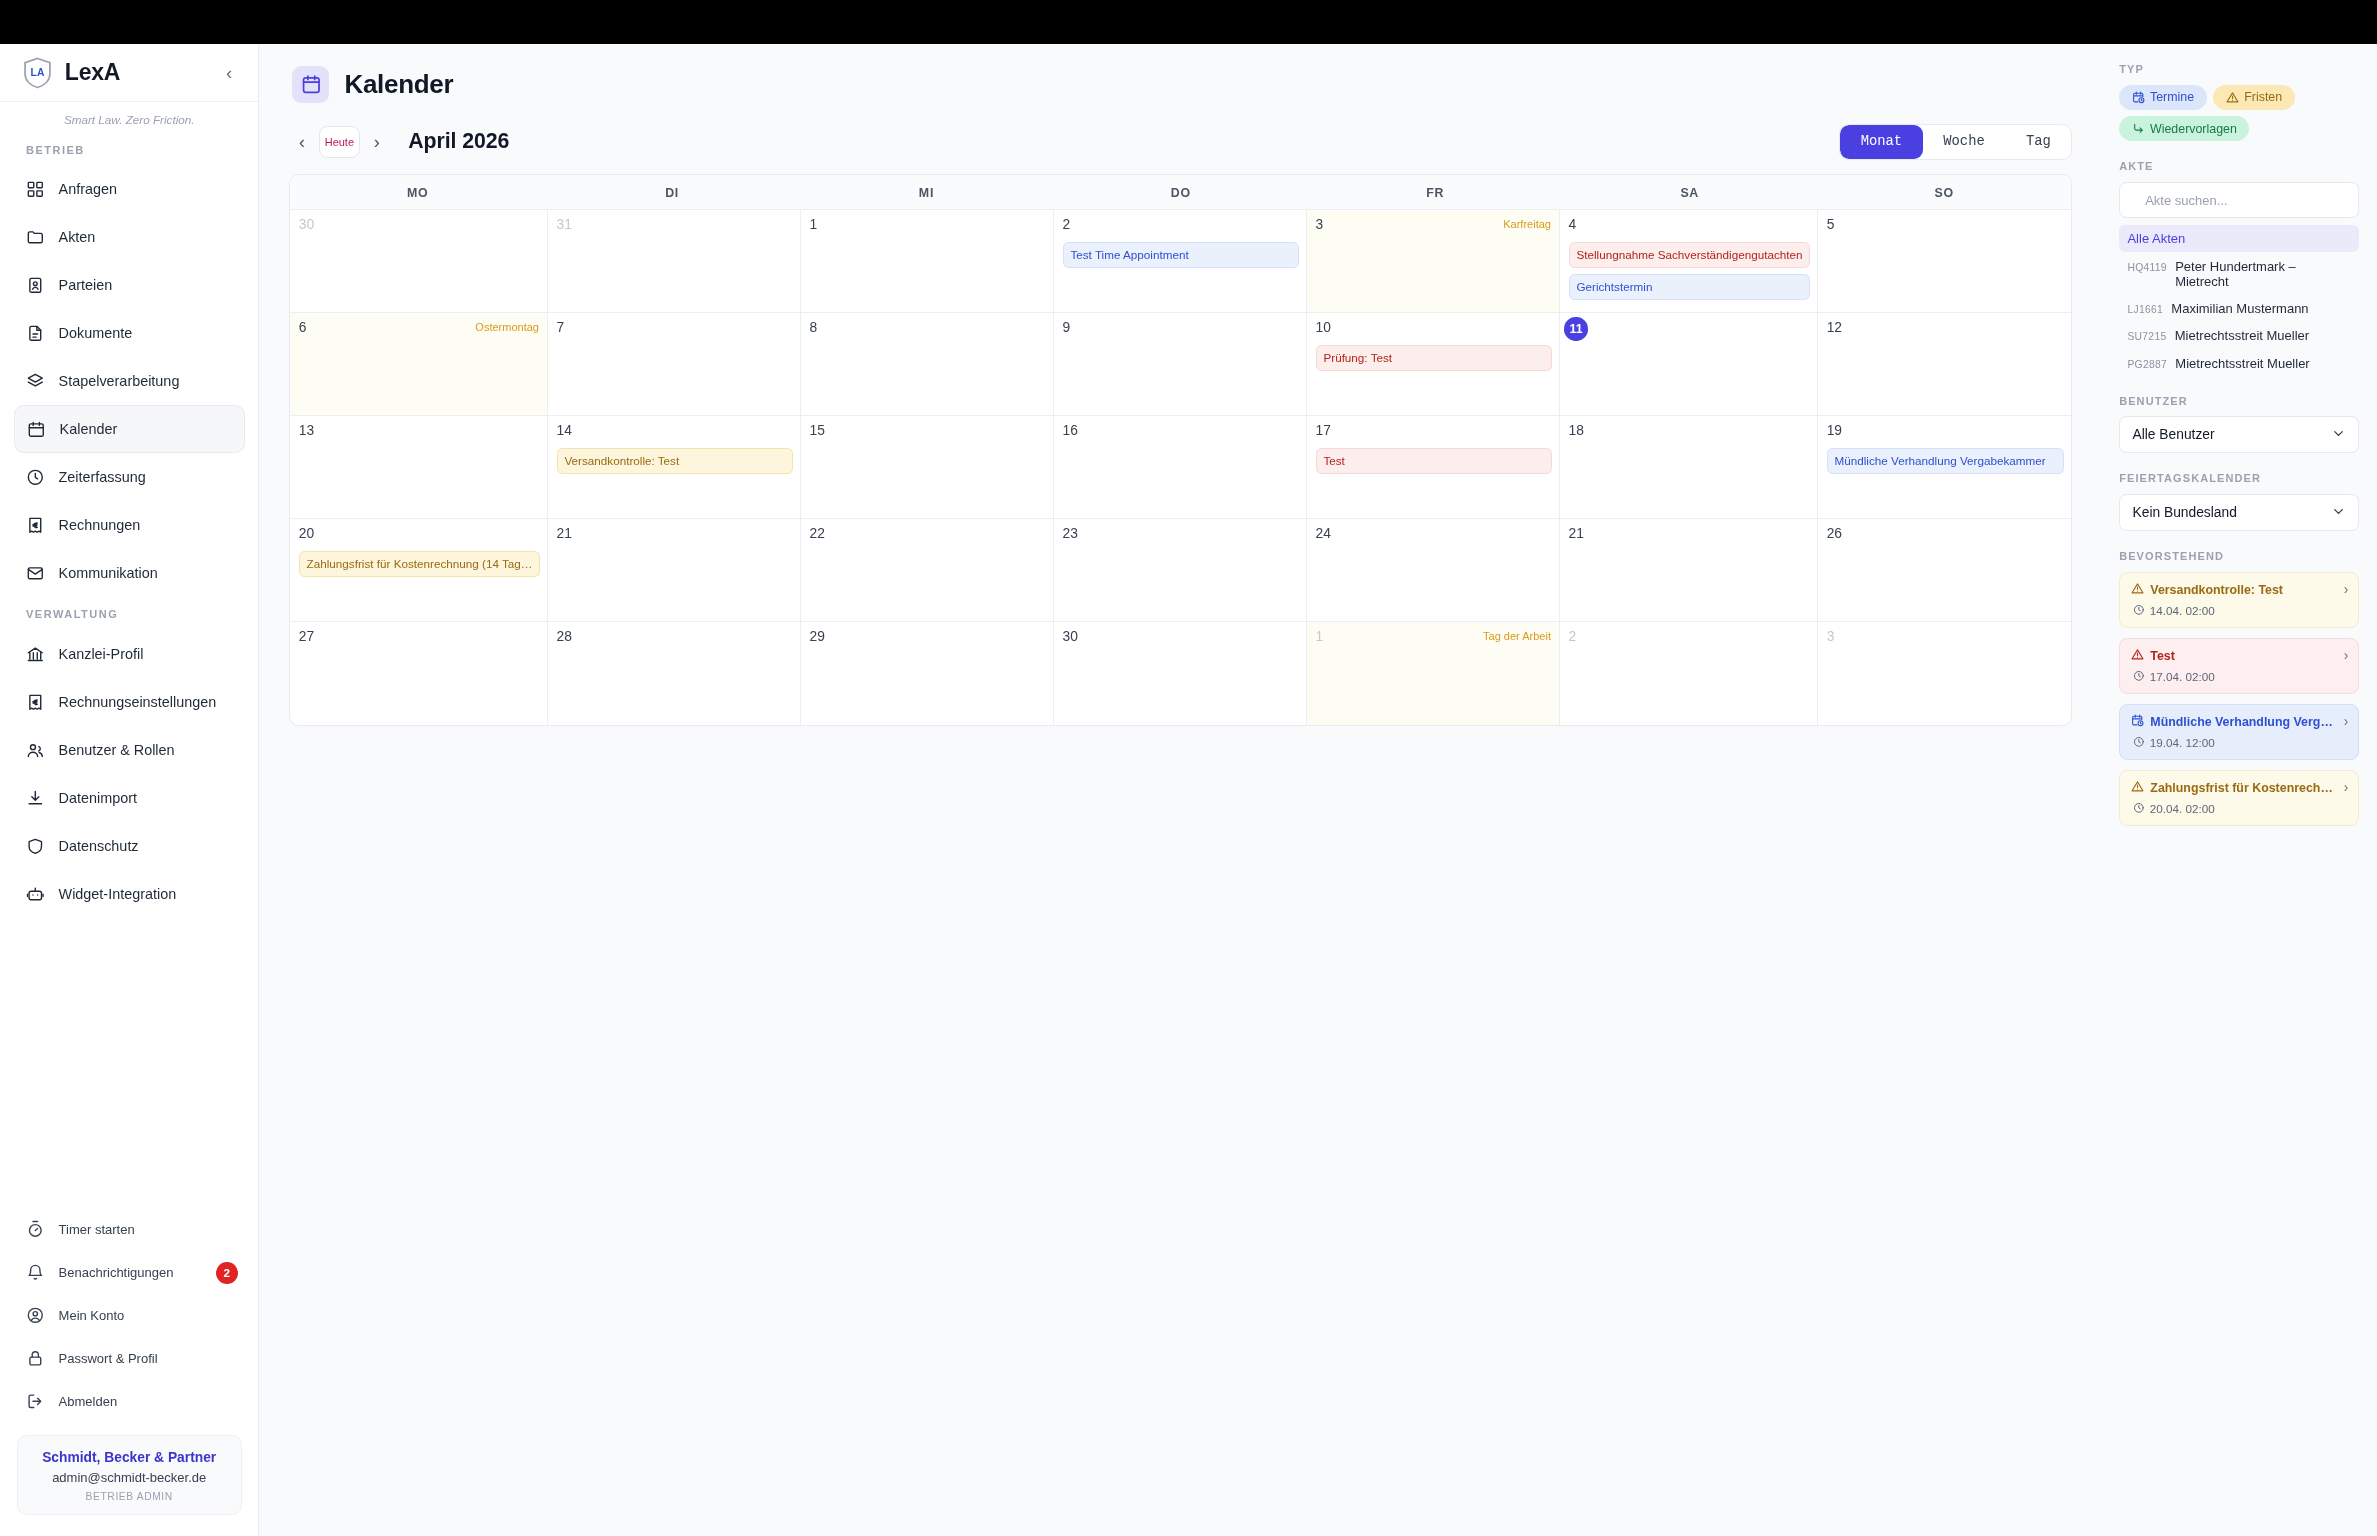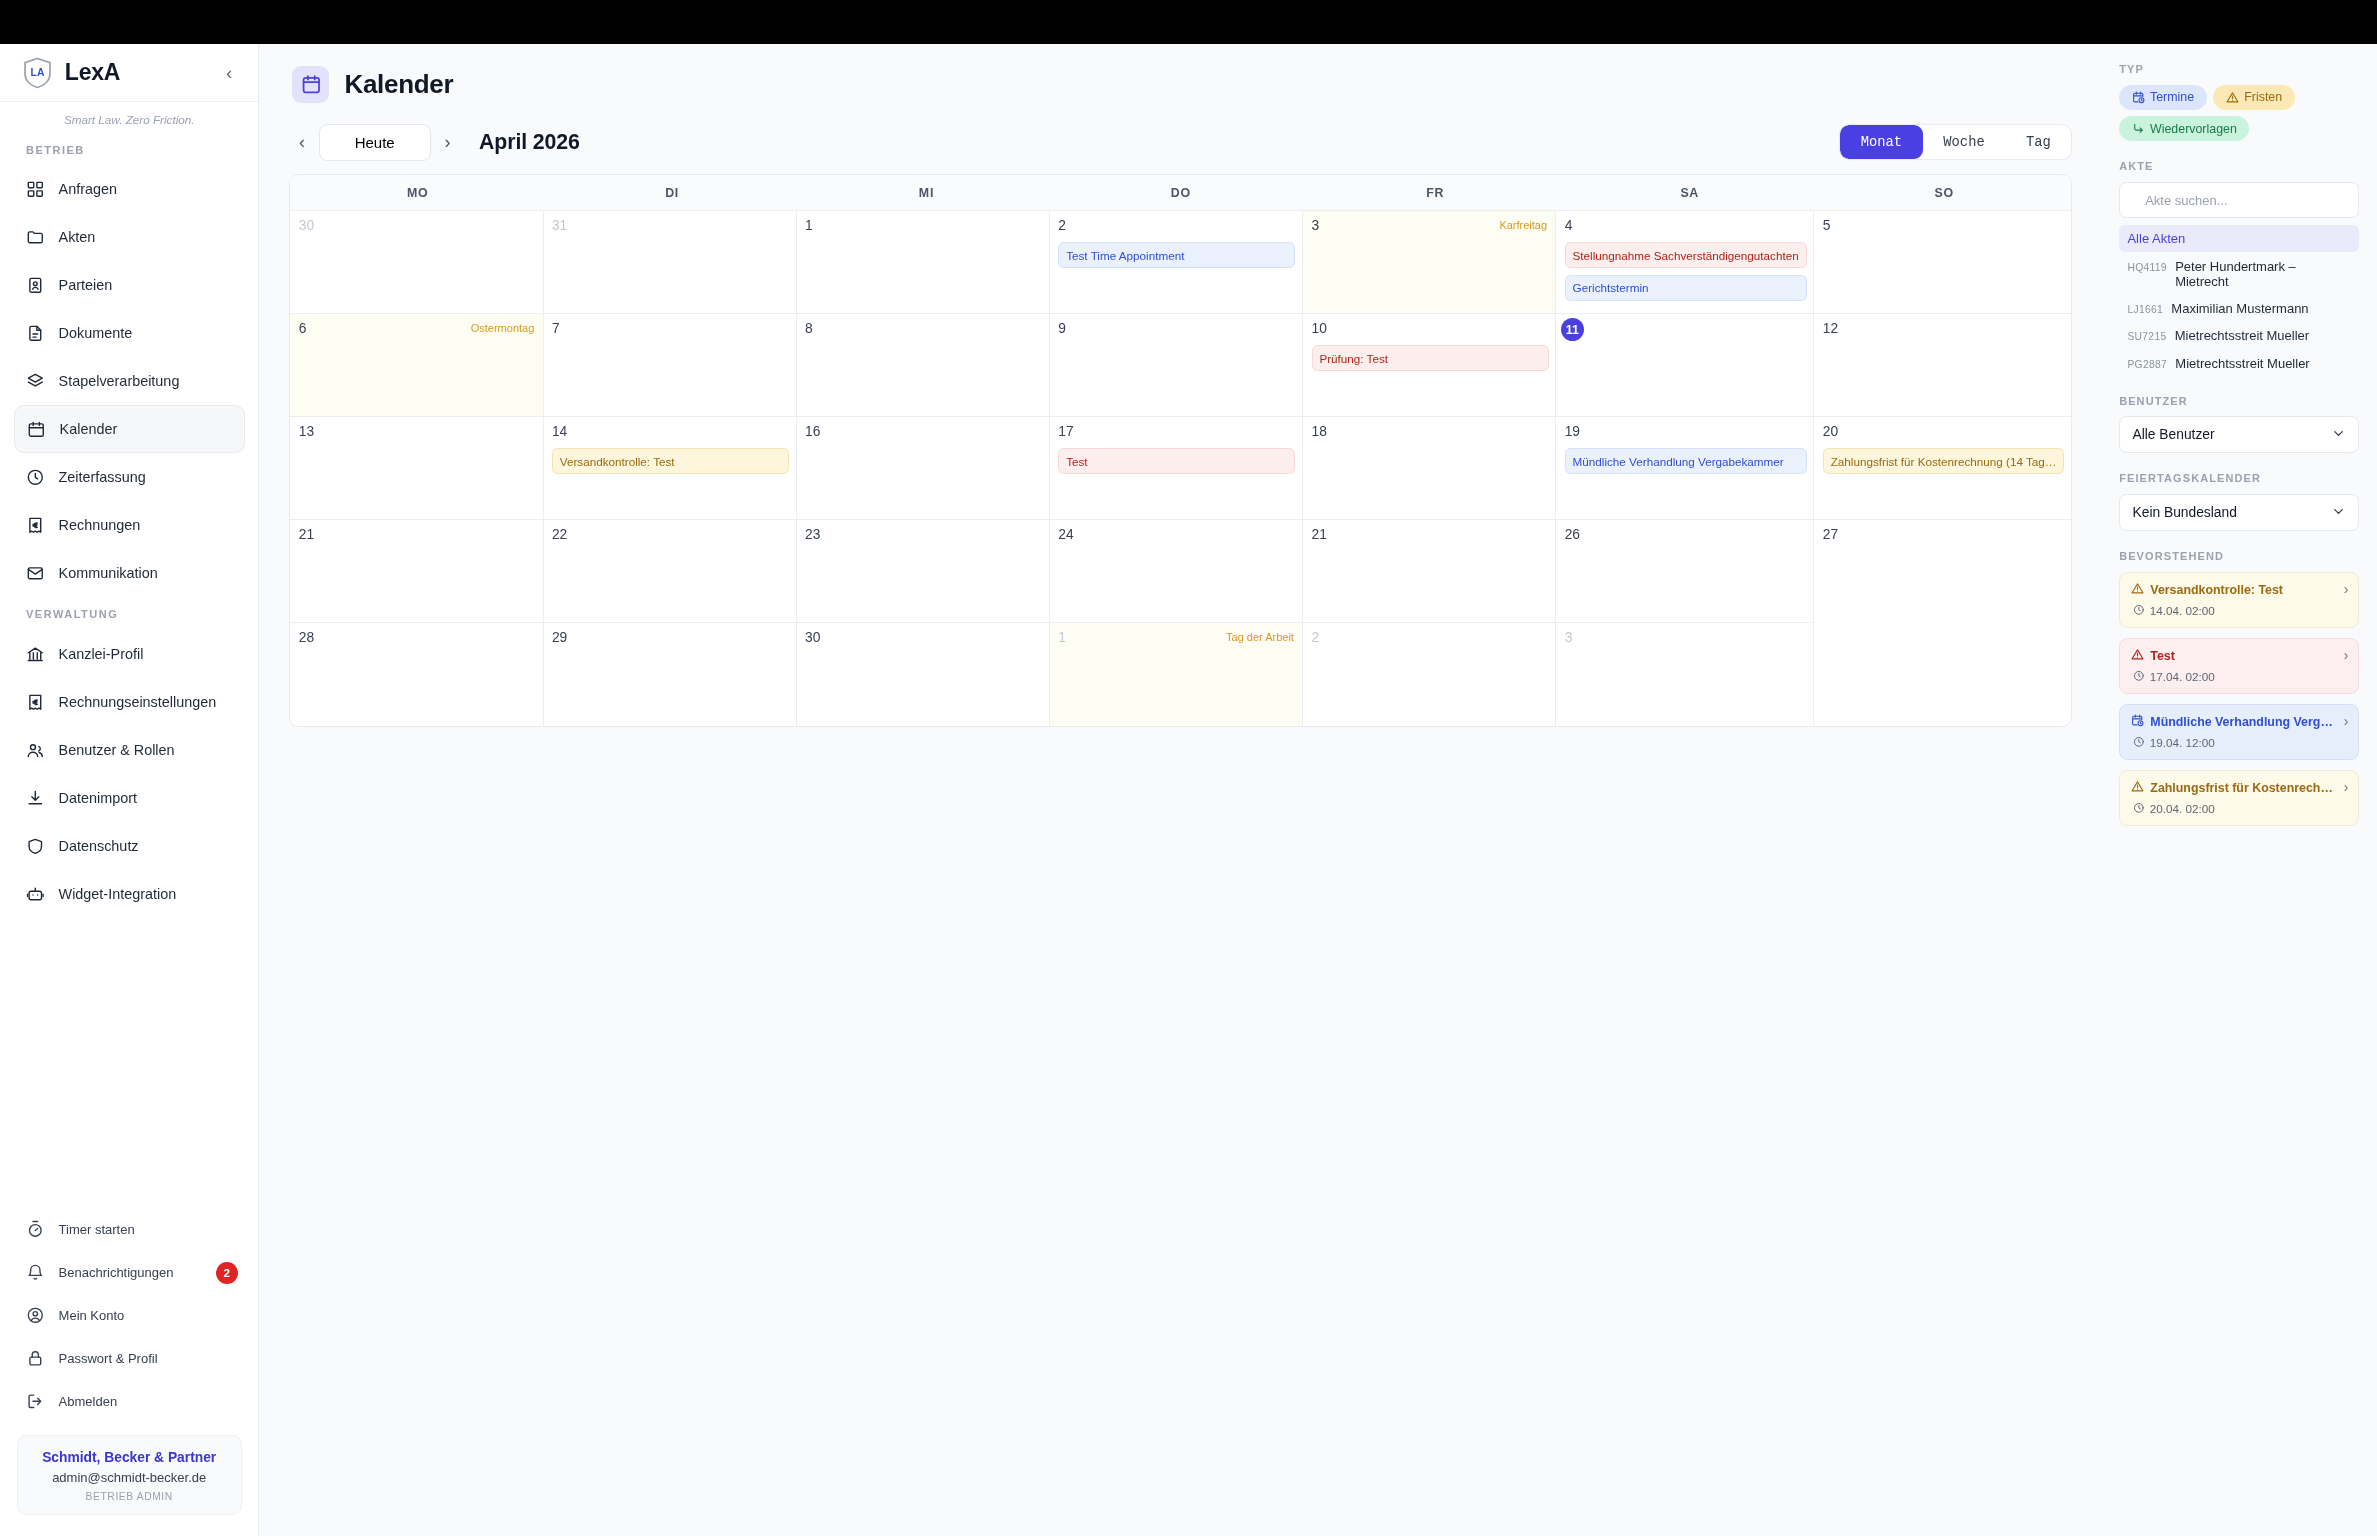--- a/index.html
+++ b/index.html
@@ -108,22 +108,22 @@
 
   .toolbar {
     display: flex; align-items: center;
     padding: 20.6px 33px 13.8px 30px;
   }
   .nav-arrow {
     font-size: 18px; color: #4b5563; padding: 5.5px 9.6px; line-height: 1;
   }
   .today-btn {
     background: #fff; border: 0.7px solid #e3e6eb; border-radius: 8.3px;
-    font-size: 15px; color: #000000;
-    padding: 9px 35px; margin: 0 4.1px;
+    font-size: 11px; color: #be185d;
+    padding: 9px 5px; margin: 0 4.1px;
   }
   .month-label { font-size: 21.3px; font-weight: bold; color: #111827; margin-left: 19px; letter-spacing:-0.1px;}
   .viewswitch {
     margin-left: auto;
     display: flex; background: #fff;
     border: 0.7px solid #e8eaef; border-radius: 9.6px;
     overflow: hidden;
   }
   .viewswitch button {
     border: 0; background: transparent;
@@ -510,20 +510,21 @@
           <div class="cell"><span class="daynum">9</span></div>
           <div class="cell"><span class="daynum">10</span><div class="events">
               <div class="evt frist">Prüfung: Test</div>
             </div></div>
           <div class="cell"><span class="daynum today">11</span></div>
           <div class="cell"><span class="daynum">12</span></div>
           <div class="cell"><span class="daynum">13</span></div>
           <div class="cell"><span class="daynum">14</span><div class="events">
               <div class="evt wv">Versandkontrolle: Test</div>
             </div></div>
+          <div class="cell"><span class="daynum">15</span></div>
           <div class="cell"><span class="daynum">16</span></div>
           <div class="cell"><span class="daynum">17</span><div class="events">
               <div class="evt frist">Test</div>
             </div></div>
           <div class="cell"><span class="daynum">18</span></div>
           <div class="cell"><span class="daynum">19</span><div class="events">
               <div class="evt termin">Mündliche Verhandlung Vergabekammer</div>
             </div></div>
           <div class="cell"><span class="daynum">20</span><div class="events">
               <div class="evt wv">Zahlungsfrist für Kostenrechnung (14 Tag…</div>

